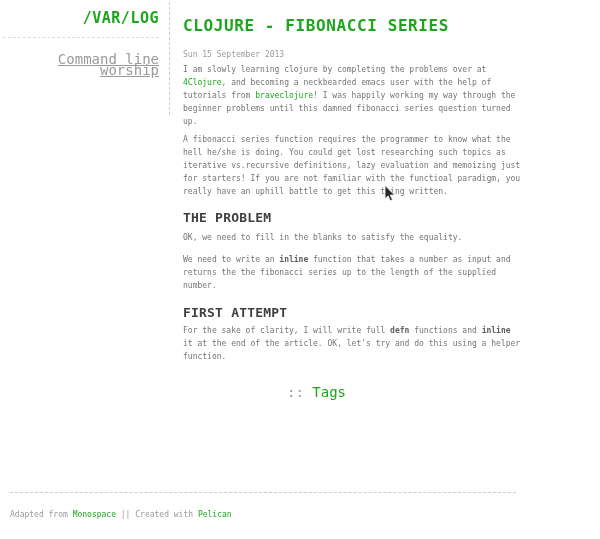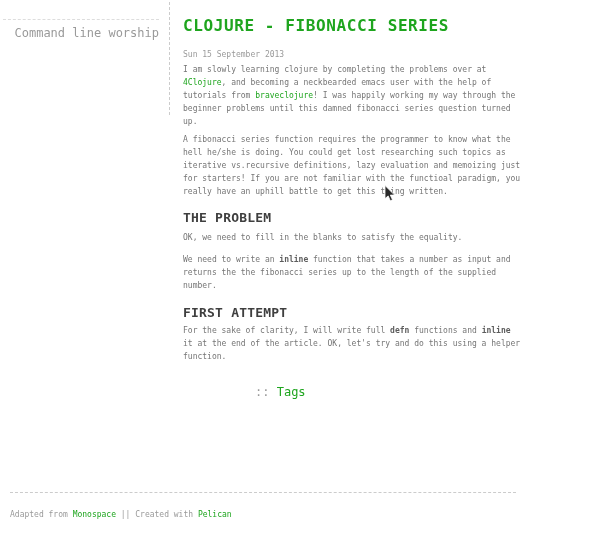--- a/index.html
+++ b/index.html
@@ -24,21 +24,21 @@
   .sidebar{
     position:absolute;top:2px;left:0;width:170px;height:113px;
     border-right:1px dashed var(--divider);
     text-align:right;padding:7px 10px 0 0;
   }
   .site-title{
     margin:0;font-size:15px;line-height:18px;font-weight:bold;
     color:var(--green);letter-spacing:0.5px;
   }
   .sidebar-rule{border-top:1px dashed #dddddd;margin:10px 0 0 3px;height:0;}
-  .tagline{margin-top:8px;font-size:12px;line-height:11px;color:var(--muted);}
+  .tagline{margin-top:16px;font-size:14px;line-height:11px;color:var(--muted);text-decoration:underline;}
 
   
   .content{position:absolute;left:183px;top:0;width:341px;padding-top:16px;}
   .article-title{
     margin:0;font-size:16px;line-height:20px;font-weight:bold;
     color:var(--green);letter-spacing:0.6px;
   }
   .article-date{margin-top:13px;font-size:8px;line-height:11px;color:var(--muted);}
   p.para{margin:0;font-size:8px;line-height:13px;color:var(--body-text);}
   p.para.m1{margin-top:3px;}
@@ -55,39 +55,40 @@
   .codeblock{
     background:var(--code-bg);margin:11px 0 0 14px;width:308px;
     padding:8px 8px 4px 8px;
   }
   .codeline{
     font-size:8px;line-height:22px;font-style:italic;
     color:var(--code-text);white-space:pre;
   }
   a.green-link{color:var(--green);text-decoration:none;}
   p.para strong{font-weight:bold;color:#5c5c5c;}
-  .tags-line{margin:24px 0 0 72px;font-size:12px;line-height:11px;color:var(--muted);}
+  .tags-line{margin:24px 0 0 104px;font-size:14px;line-height:11px;color:var(--muted);}
 
   
   .footer{
     position:absolute;left:10px;top:492px;width:506px;
     border-top:1px dashed var(--divider);
     padding-top:16px;
     font-size:8px;line-height:11px;color:var(--muted);
   }
 
   
   .cursor{position:absolute;left:384px;top:185px;width:12px;height:18px;}
 </style>
 </head>
 <body>
 
 <div class="page">
 
   <aside class="sidebar">
+    <h1 class="site-title">/VAR/LOG</h1>
     <div class="sidebar-rule"></div>
     <div class="tagline">Command line worship</div>
   </aside>
 
   <main class="content">
     <h1 class="article-title">CLOJURE - FIBONACCI SERIES</h1>
     <div class="article-date">Sun 15 September 2013</div>
     <div id="article-body">
         <p class="para m1"><span>I am slowly learning clojure by completing the problems over at </span><a href="#" class="green-link">4Clojure</a><span>, and becoming a neckbearded emacs user with the help of tutorials from </span><a href="#" class="green-link">braveclojure</a><span>! I was happily working my way through the beginner problems until this damned fibonacci series question turned up.</span></p>
         <p class="para m2"><span>A fibonacci series function requires the programmer to know what the hell he/she is doing. You could get lost researching such topics as iterative vs.recursive definitions, lazy evaluation and memoizing just for starters! If you are not familiar with the functioal paradigm, you really have an uphill battle to get this thing written.</span></p>

